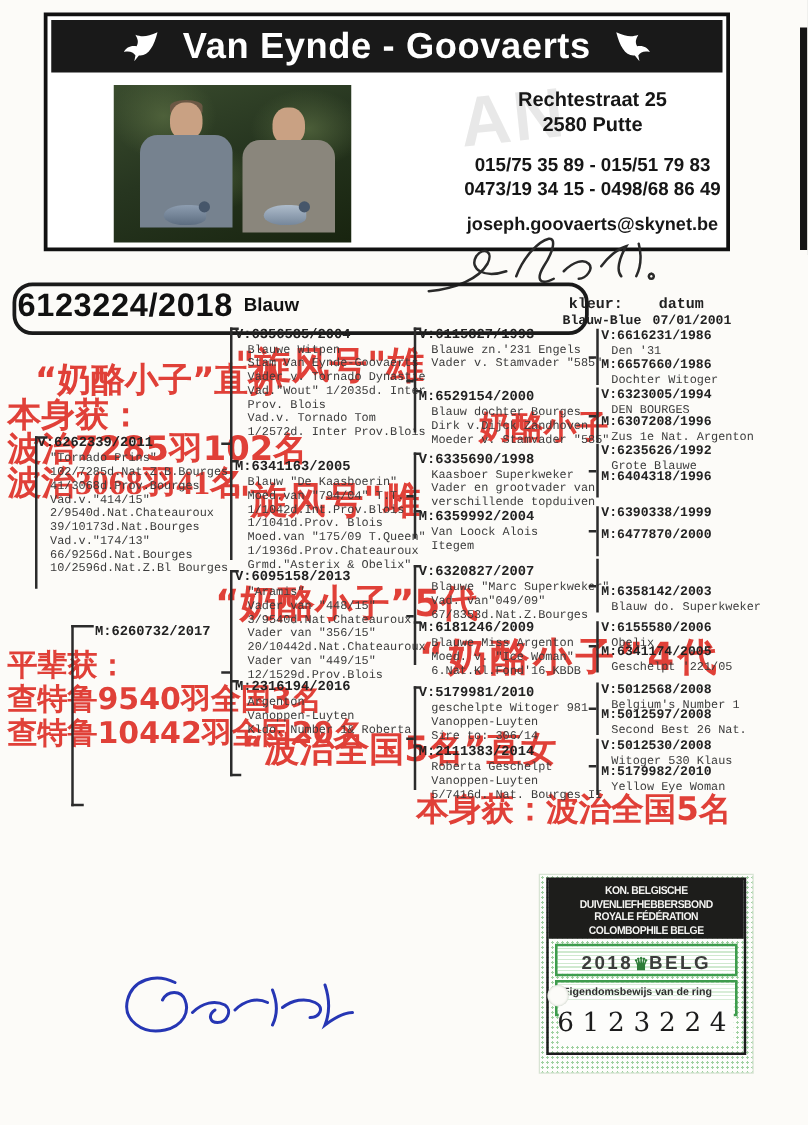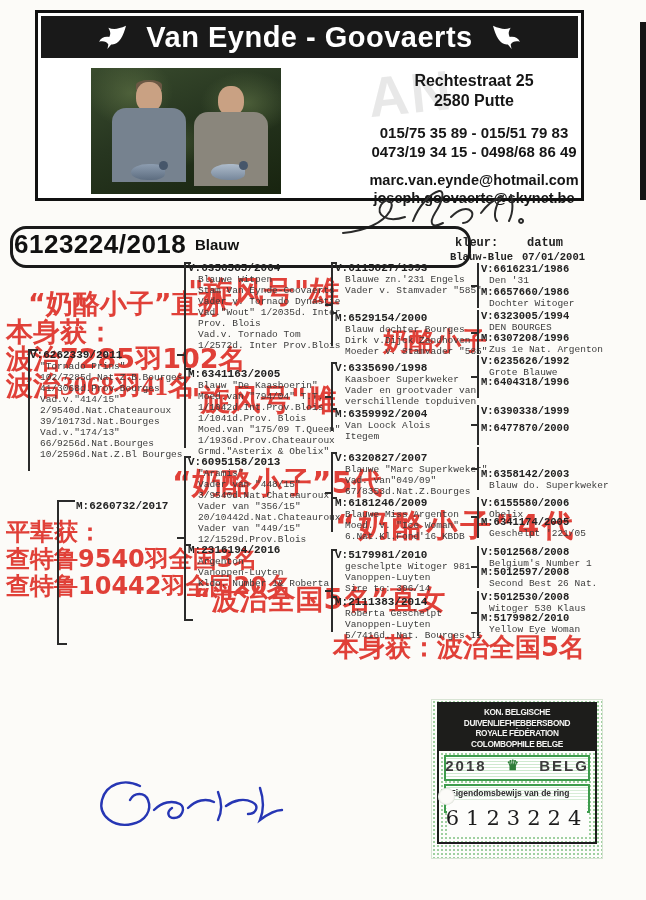--- a/index.html
+++ b/index.html
@@ -58,21 +58,21 @@
   .stamp{position:absolute;left:432px;top:700px;width:170px;height:158px;background:#fdfdfb;
          background-image:radial-gradient(#9fd0a0 1px,transparent 1.1px);background-size:4px 4px;
          box-shadow:0 0 0 1px #d8e4d4;}
   .stamp-inner{position:absolute;left:5px;top:2px;right:5px;bottom:14px;border:2.5px solid #1c1c1c;background:transparent;}
   .stamp-band{background:#1d1d1b;color:#f4f4f2;text-align:center;padding:3px 1px 2px;
               font-weight:bold;font-size:9px;line-height:10.5px;transform-origin:center;
               letter-spacing:-.4px;}
   .stamp-band div{transform:scaleX(.92);}
   .stamp-year{margin:4px 5px 0;border:2px solid #3e9c4d;background:
         repeating-linear-gradient(0deg,#ffffff 0 2px,#cfe9cf 2px 3px);
-        display:flex;align-items:flex-start;justify-content:center;gap:20px;
+        display:flex;align-items:flex-end;justify-content:center;gap:0;
         font-size:15px;font-weight:bold;color:#3c3c3c;letter-spacing:2px;height:22px;}
   .crown{color:#2f7d3a;font-size:14px;letter-spacing:0;}
   .stamp-own{margin:3px 5px 0;border:2px solid #3e9c4d;background:
         repeating-linear-gradient(0deg,#ffffff 0 2px,#d8edd8 2px 3px);
         padding:2px 4px;font-size:8.5px;font-weight:bold;color:#2e2e2e;line-height:10.5px;}
   .stamp-num{position:absolute;left:8px;right:8px;top:96px;height:36px;background:#fdfdfb;
         display:flex;align-items:center;justify-content:center;
         font-family:"DejaVu Serif",serif;font-size:21px;color:#1c1c1c;letter-spacing:7px;}
   .punch{position:absolute;left:6px;top:88px;width:17px;height:17px;border-radius:50%;
          background:#fcfbf8;box-shadow:inset 0 0 2px #b9c4b6;}
@@ -114,21 +114,20 @@
       </div>
     </div>
     <div class="contact">
       <div class="addr">Rechtestraat 25</div>
       <div class="addr">2580 Putte</div>
       <div class="phones">
         <div>015/75 35 89  -  015/51 79 83</div>
         <div>0473/19 34 15  -  0498/68 86 49</div>
       </div>
       <div class="emails">
-        <div>marc.van.eynde@hotmail.com</div>
         <div>joseph.goovaerts@skynet.be</div>
       </div>
     </div>
   </div>
   <div class="edge-strip"></div>
 
   <div class="sig-top">
     <svg viewBox="0 0 210 60">
       <g fill="none" stroke="#2a2a2a" stroke-width="2" stroke-linecap="round">
         <path d="M8 50 C30 48 48 40 55 28 C60 18 52 14 46 22 C40 32 52 40 70 34"></path>

